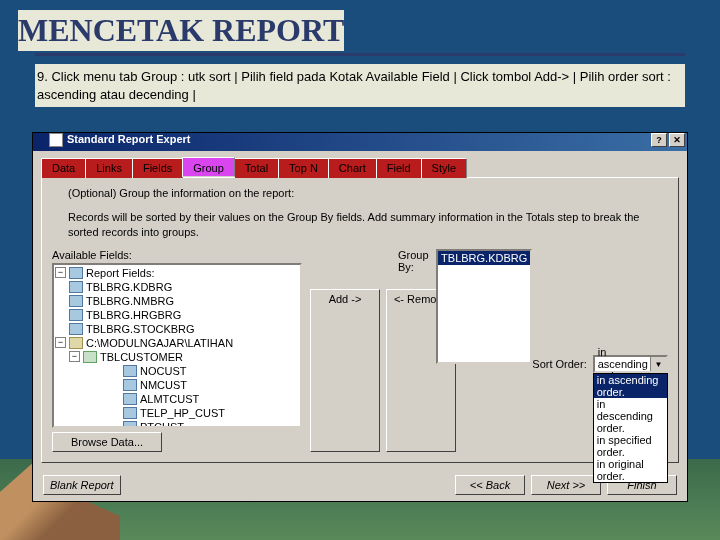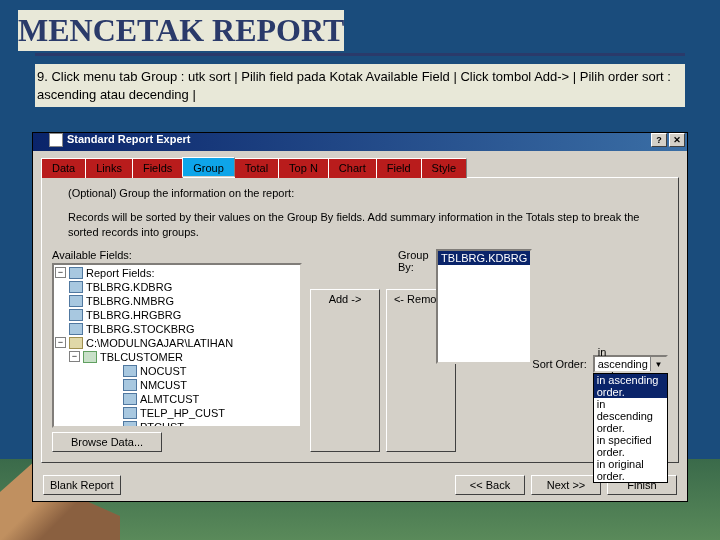--- a/index.html
+++ b/index.html
@@ -87,21 +87,21 @@
     border-bottom: none;
     border-top: 1px solid #fff;
     border-left: 1px solid #fff;
     margin-right: -1px;
     font-size: 11px;
     cursor: pointer;
     position: relative;
     top: 1px;
   }
   .tab.active {
-    background: #0ea5e9;
+    background: #d946ef;
     z-index: 2;
     border-bottom: 1px solid #d4d0c8;
     top: 0;
     padding-top: 4px;
   }
   .tab-body {
     border: 1px solid #fff;
     border-right-color: #404040;
     border-bottom-color: #404040;
     margin: 0 8px 6px 8px;
@@ -218,20 +218,21 @@
     z-index:10;
     font-size:11px;
   }
   .dropdown-list div { padding: 0 3px; cursor:pointer;}
   .dropdown-list .sel { background:#0a246a; color:#fff;}
   .footer {
     display:flex;
     gap: 6px;
     padding: 6px 10px;
     justify-content: flex-start;
+    font-style: italic;
   }
   .footer .spacer { flex:1;}
   .mountain {
     position:absolute;
     left:0; bottom:0;
     width:120px; height:80px;
     background: linear-gradient(135deg, #c09060 40%, #8a6040 60%);
     clip-path: polygon(0 100%, 0 40%, 30% 0, 70% 50%, 100% 70%, 100% 100%);
     z-index:0;
   }

